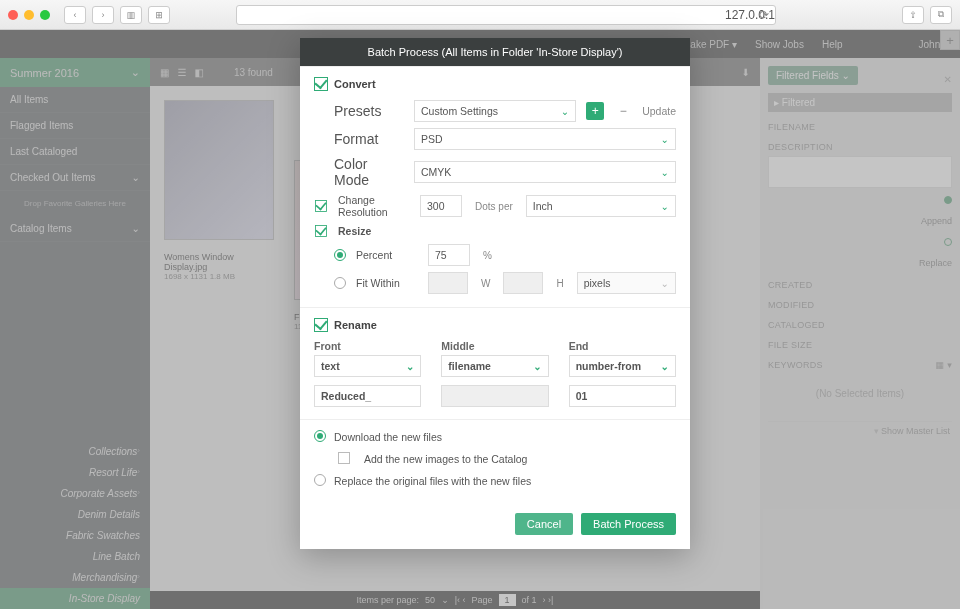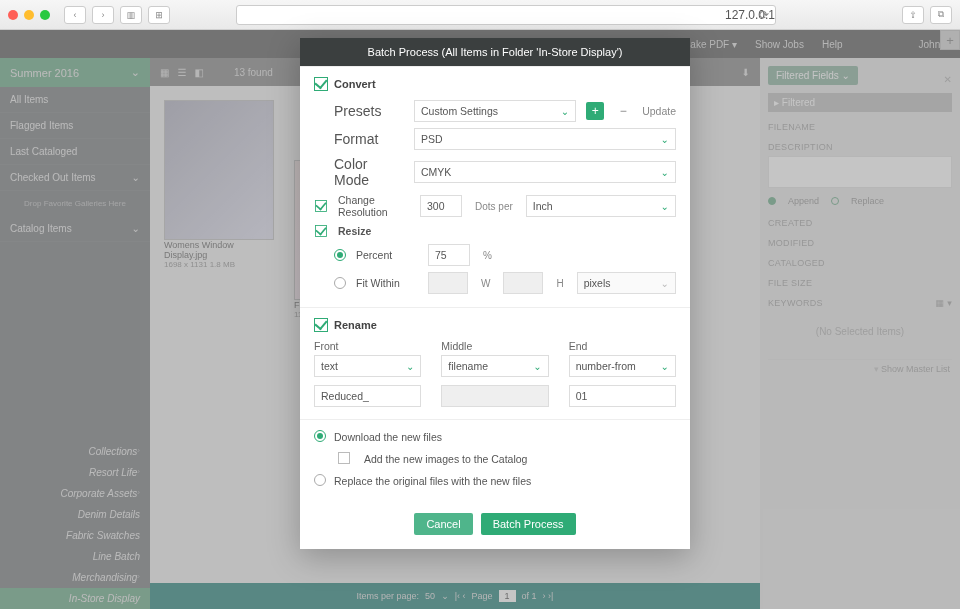--- a/index.html
+++ b/index.html
@@ -32,31 +32,31 @@
 .tree-item { padding:5px 10px 5px 24px; font-size:10px; display:flex; justify-content:flex-end;font-style:italic;}
 .tree-item.sel { background:#5aa27a;}
 .tree-item .chev { opacity:.5; font-size:8px;}
 
 
 .center { flex:1; background:#efefef; display:flex; flex-direction:column;}
 .toolbar { height:28px; background:#7a7a7a; display:flex; align-items:center; padding:0 10px; gap:8px; color:#ddd; font-size:10px;}
 .thumb-grid { padding:14px; display:flex; gap:20px;}
 .thumb { width:110px; }
 .thumb-img { width:110px; height:140px; background:linear-gradient(135deg,#aab,#dde); border:1px solid #bbb;}
-.thumb-cap { font-size:9px; color:#555; margin-top:0;}
+.thumb-cap { font-size:9px; color:#555; margin-top:12px;}
 .thumb-meta{ font-size:8px; color:#888;}
-.pager { height:26px; background:#0f766e; color:#ddd; font-size:9px; display:flex; align-items:center; justify-content:center; gap:6px;}
+.pager { height:18px; background:#404040; color:#ddd; font-size:9px; display:flex; align-items:center; justify-content:center; gap:6px;}
 
 
 .inspector { width:200px; background:#e5e5e5; color:#888; font-size:10px; padding:8px; display:flex; flex-direction:column; gap:4px;}
 .insp-pill { background:#7da893; color:#fff; padding:4px 8px; border-radius:2px; display:inline-block; font-size:10px;}
 .insp-head { background:#b8b8b8; color:#fff; padding:4px 6px; display:flex; justify-content:space-between; align-items:center; margin-top:4px;}
 .insp-lbl { color:#999; font-size:9px; margin-top:6px; letter-spacing:.3px;}
 .insp-box { background:#fff; height:32px; border:1px solid #ddd;}
-.insp-radio { display:flex; gap:12px; font-size:9px; align-items:center; margin:4px 0 2px;}
+.insp-radio { display:flex; gap:12px; font-size:9px; align-items:flex-end; margin:4px 0 2px;flex-direction:column;}
 .insp-radio .dot{ width:8px; height:8px; border-radius:50%; border:1px solid #5aa27a; display:inline-block;}
 .insp-radio .dot.on{ background:#5aa27a;}
 .no-sel { text-align:center; color:#aaa; font-size:10px; padding:14px 0;}
 .show-master { text-align:right; font-size:9px; color:#999; padding:4px 2px; border-top:1px solid #ddd; margin-top:4px;}
 
 
 .modal { position:absolute; z-index:20; top:38px; left:300px; width:390px; background:#fff; box-shadow:0 8px 30px rgba(0,0,0,.25); font-size:11px; color:#555;}
 .modal-title { background:#3b3f3f; color:#fff; text-align:center; padding:8px 10px; font-size:11px;}
 .section { padding:6px 14px 10px; border-top:1px solid #eee;}
 .section:first-of-type{border-top:none;}
@@ -71,26 +71,26 @@
 .txt-box { height:22px; border:1px solid #ddd; background:#fff; padding:0 6px; font-size:10.5px; display:flex; align-items:center;}
 .mini-btn { width:18px; height:18px; display:flex; align-items:center; justify-content:center; font-size:12px; border-radius:2px;}
 .mini-btn.add { background:#2fab76; color:#fff;}
 .mini-btn.del { color:#888;}
 .link-txt { color:#888; font-size:10.5px; cursor:pointer;}
 .radio { width:12px; height:12px; border:1px solid #aaa; border-radius:50%; display:inline-flex; align-items:center; justify-content:center; flex-shrink:0;}
 .radio.on { border-color:#2fab76;}
 .radio.on::after { content:""; width:6px; height:6px; background:#2fab76; border-radius:50%;}
 .dim-input { background:#efefef; border:1px solid #ddd; height:22px; width:40px;}
 .sub-lbl { font-size:10px; color:#888; margin:0 3px;}
-.col3 { display:flex; gap:20px; padding:2px 0;}
+.col3 { display:flex; gap:20px; padding:2px 0;font-weight:bold;}
 .col3 > div { flex:1;}
 .col3 .hdr { font-size:10.5px; color:#666; margin-bottom:3px;}
 .ckbx { width:12px; height:12px; border:1px solid #bbb; display:inline-block; margin-right:6px; vertical-align:middle;}
 .opt-line { display:flex; align-items:flex-start; gap:8px; padding:4px 0; font-size:10.5px; line-height:1.35;}
-.modal-foot { display:flex; justify-content:center; gap:8px; padding:10px 14px 14px;}
+.modal-foot { display:flex; justify-content:flex-end; gap:8px; padding:10px 14px 14px;}
 .btn { padding:5px 12px; border:none; border-radius:2px; font-size:11px; cursor:pointer;}
 .btn.cancel { background:#4fb58b; color:#fff;}
 .btn.primary { background:#2fab76; color:#fff;}
 .add-tab { position:absolute; top:30px; right:0; width:20px; height:20px; background:#d0d0d0; border:1px solid #bbb; display:flex; align-items:center; justify-content:center; color:#777; font-size:13px; z-index:2;}
 </style>
 </head>
 <body>
 
 <div class="browser-bar">
   <div class="traffic-lights">

